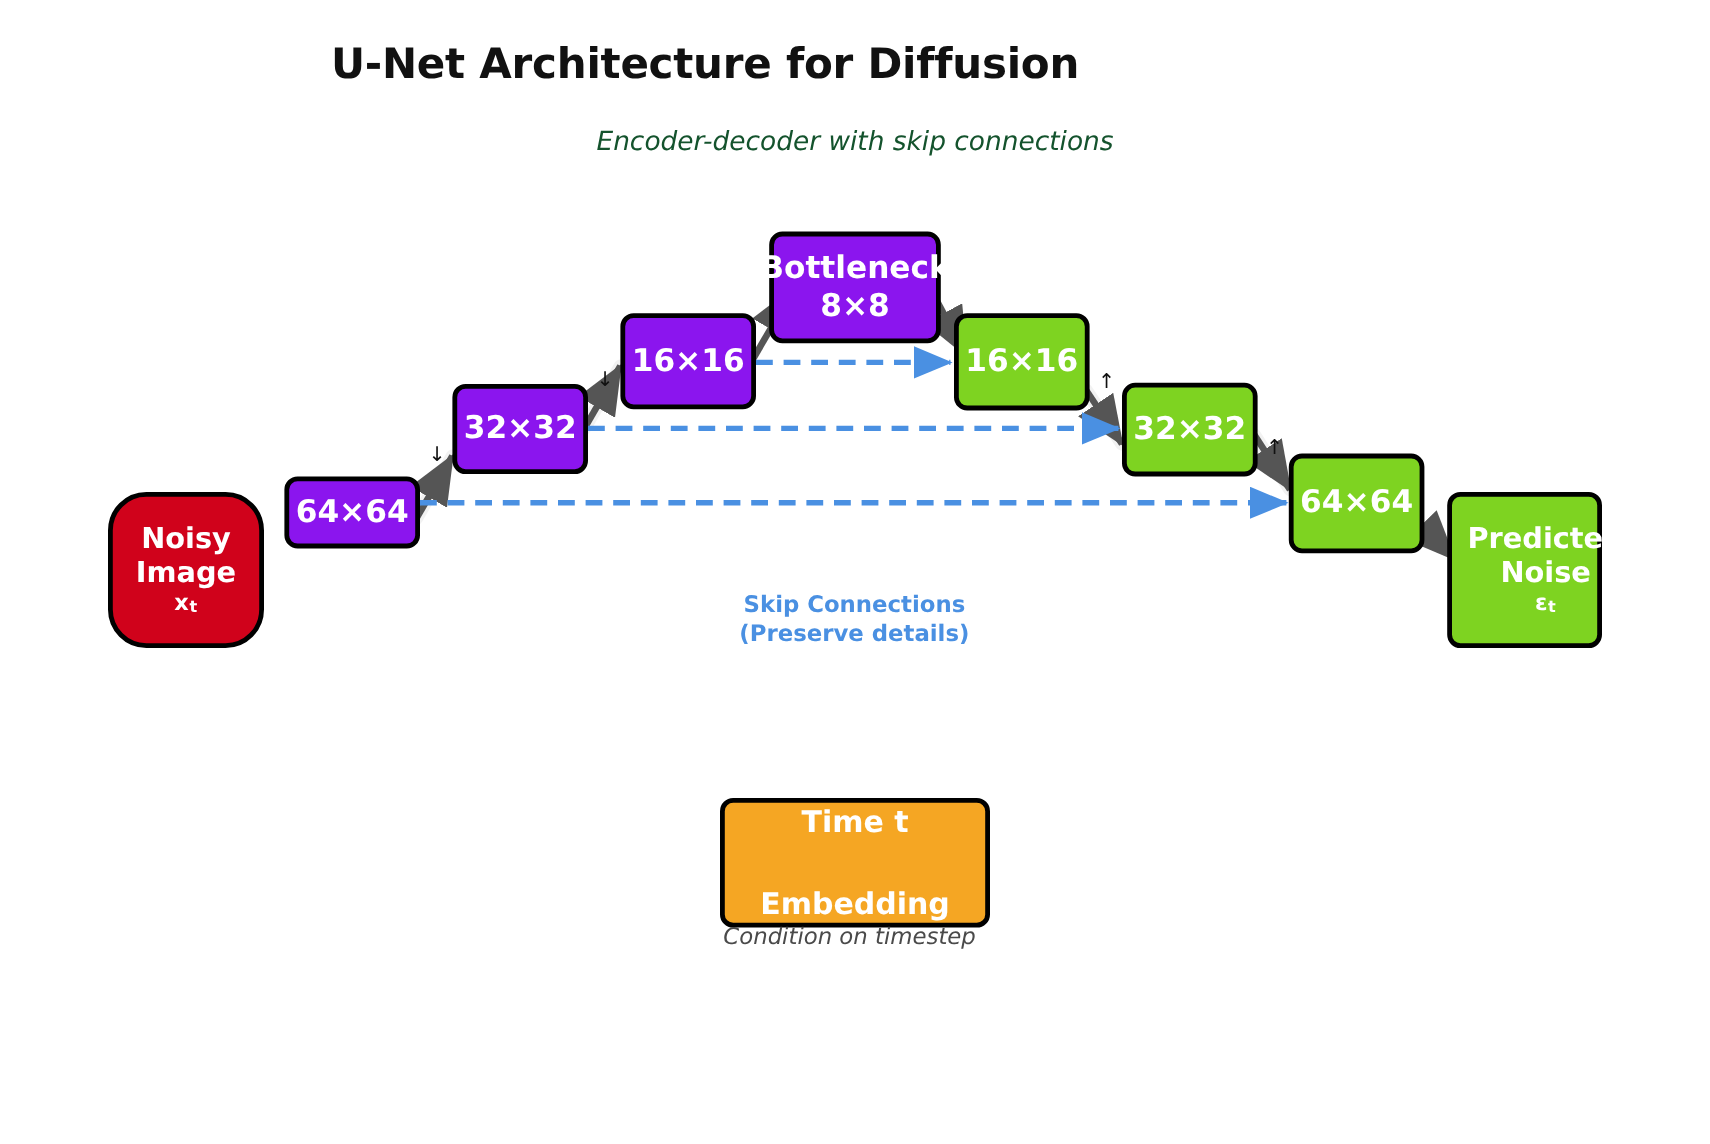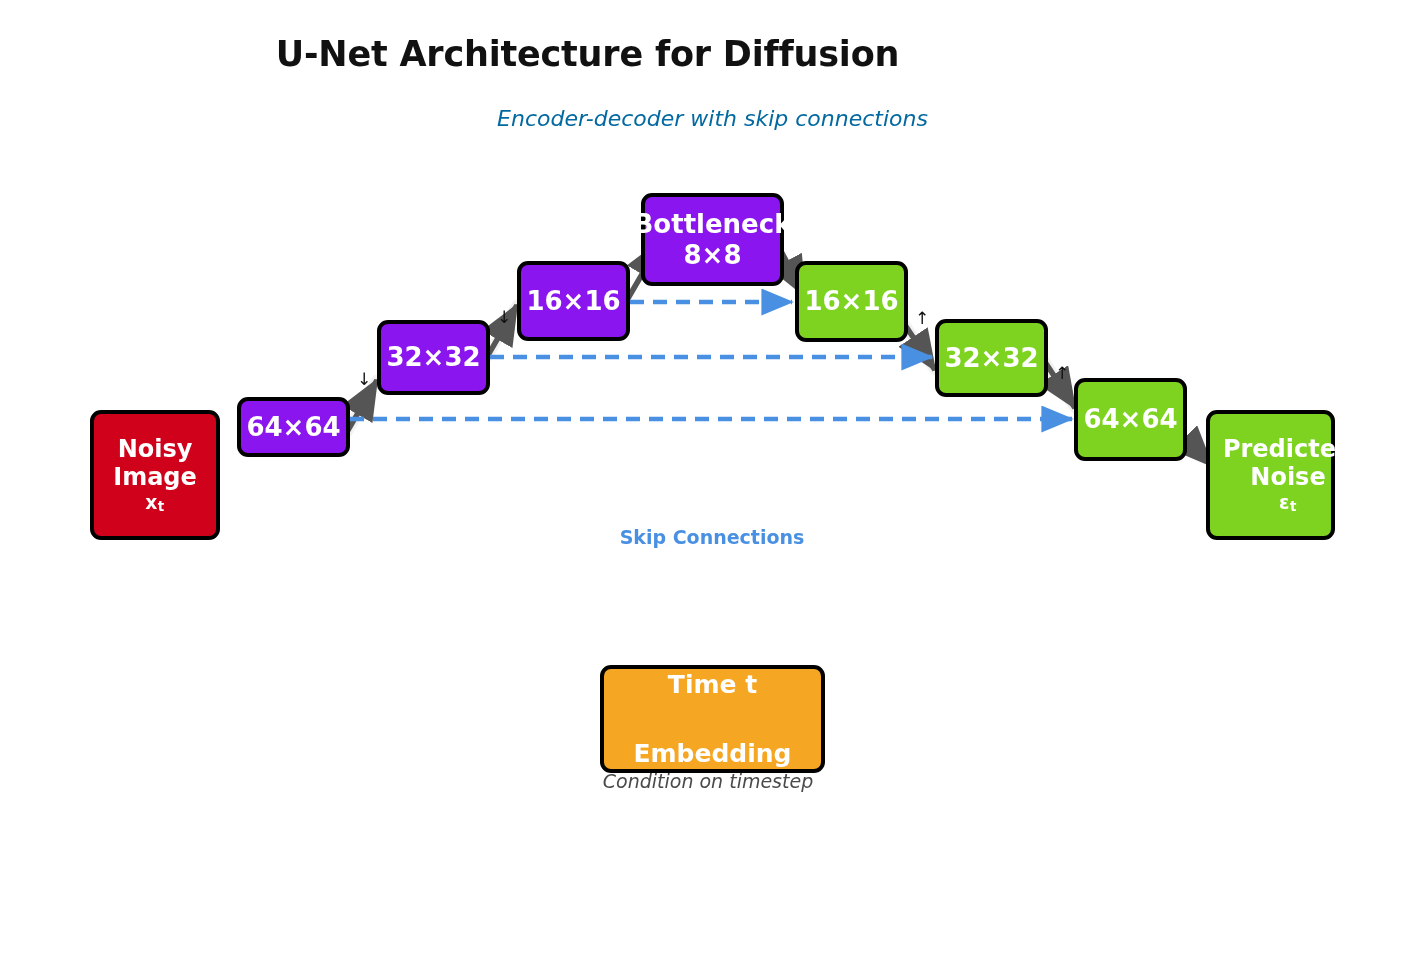--- a/index.html
+++ b/index.html
@@ -27,21 +27,21 @@
     color: #111111;
     letter-spacing: -0.2px;
   }
   #subtitle {
     position: absolute;
     left: 0; top: 106px;
     width: 1425px;
     text-align: center;
     font-size: 22px;
     font-style: italic;
-    color: #0369a1;
+    color: #14532d;
   }
 
   
   #edges {
     position: absolute;
     left: 0; top: 0;
     width: 1425px; height: 953px;
     pointer-events: none;
   }
 
@@ -87,21 +87,20 @@
 
   
   .skip-label {
     position: absolute;
     text-align: center;
     font-size: 19px;
     font-weight: bold;
     color: #4A90E2;
     line-height: 1.25;
     z-index: 6;
-    margin-top: 33px;
   }
   .caption {
     position: absolute;
     text-align: center;
     font-size: 19px;
     font-style: italic;
     color: #4a4a4a;
     z-index: 6;
   }
 
@@ -170,21 +169,21 @@
       <line x1="490" y1="357" x2="932" y2="357" marker-end="url(#ah-blue)"></line>
       <line x1="630" y1="302" x2="792" y2="302" marker-end="url(#ah-blue)"></line>
     </g>
   </svg>
 
   <div class="glyph" style="left:357px; top:371px;">↓</div>
   <div class="glyph" style="left:497px; top:309px;">↓</div>
   <div class="glyph" style="left:915px; top:310px;">↑</div>
   <div class="glyph" style="left:1055px; top:365px;">↑</div>
 
-  <div class="node io-in" style="left:90px; top:410px; width:130px; height:130px;">
+  <div class="node io-in" style="left:90px; top:410px; width:130px; height:130px;border-radius:32px;">
     <span class="ln">Noisy</span>
     <span class="ln">Image</span>
     <span class="sub"><span>x</span><sub>t</sub></span>
   </div>
 
   <div class="node enc" style="left:237px; top:397px; width:113px; height:60px;">
     <span class="ln">64×64</span>
   </div>
 
   <div class="node enc" style="left:377px; top:320px; width:113px; height:75px;">
@@ -213,20 +212,21 @@
   </div>
 
   <div class="node io-out overflow-label" style="left:1206px; top:410px; width:129px; height:130px;padding-left:35px;">
     <span class="ln">Predicted</span>
     <span class="ln">Noise</span>
     <span class="sub"><span>ε</span><sub>t</sub></span>
   </div>
 
   <div class="skip-label" style="left:512px; top:493px; width:400px;">
     <div>Skip Connections</div>
+    <div>(Preserve details)</div>
   </div>
 
   <div class="node temb" style="left:600px; top:665px; width:225px; height:108px;gap:40px;">
     <span class="ln">Time t</span>
     <span class="ln">Embedding</span>
   </div>
 
   <div class="caption" style="left:508px; top:770px; width:400px;">Condition on timestep</div>
 
 </div>

